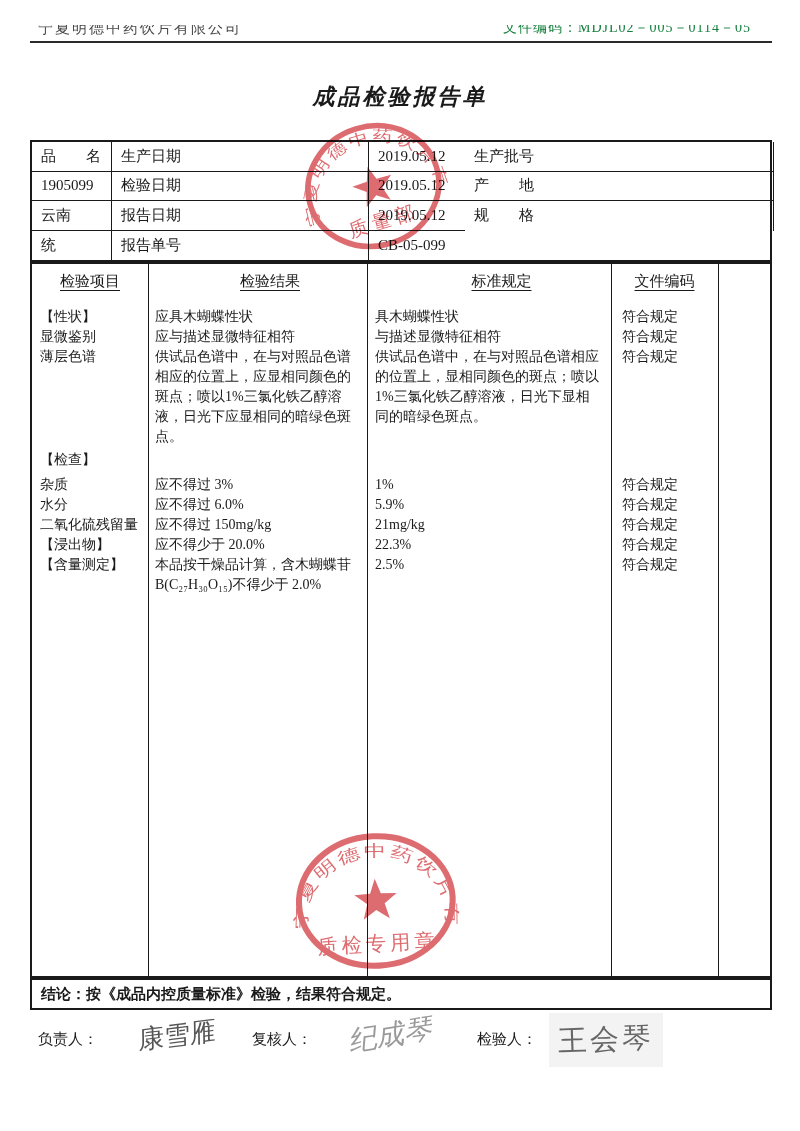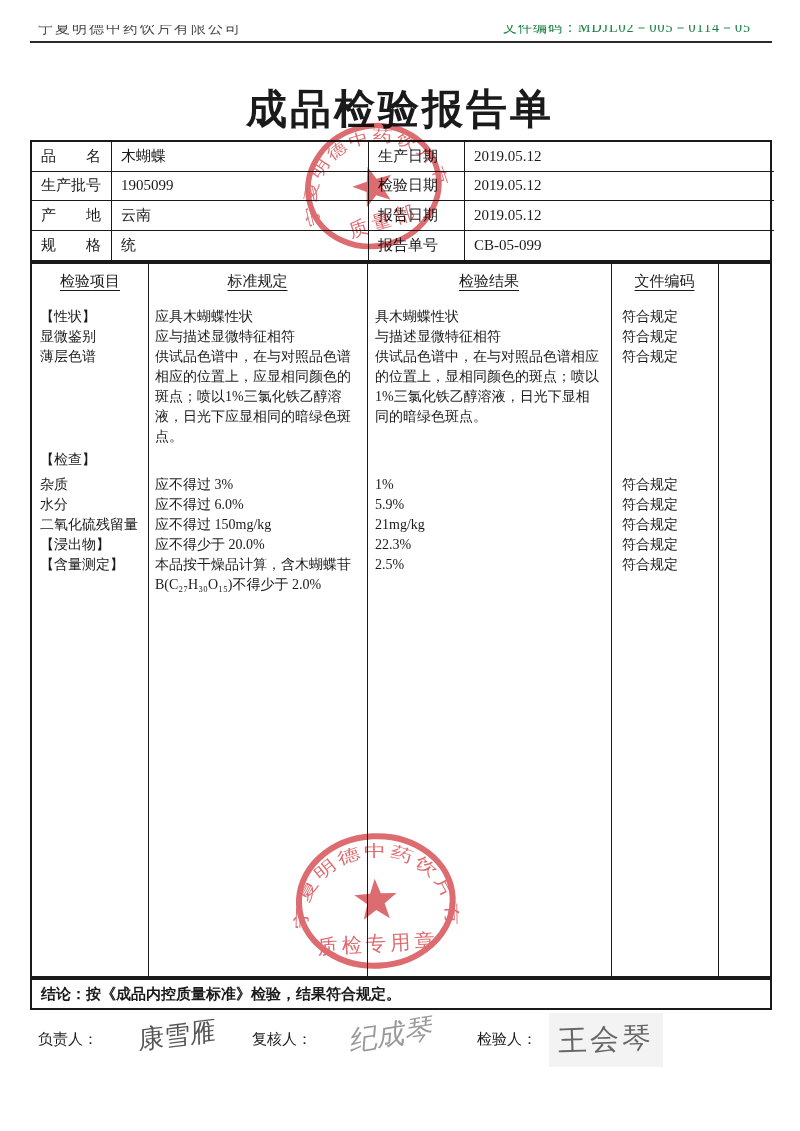--- a/index.html
+++ b/index.html
@@ -9,21 +9,21 @@
     overflow:hidden;
   }
   
   .hdr-left{position:absolute;left:38px;top:25px;height:15px;overflow:hidden;}
   .hdr-left span{display:block;font-size:15px;line-height:19px;margin-top:-6px;color:#4c4c4c;letter-spacing:2px;}
   .hdr-right{position:absolute;left:503px;top:25px;height:15px;overflow:hidden;}
   .hdr-right span{display:block;font-size:14px;line-height:18px;margin-top:-6px;color:#15803d;letter-spacing:1px;}
   .hdr-rule{position:absolute;left:30px;top:41px;width:742px;height:2px;background:#2a2a2a;}
   
   .title{position:absolute;left:0;top:82px;width:100%;text-align:center;
-    font-size:41px;font-weight:bold;letter-spacing:3px;}
+    font-size:22px;font-weight:bold;letter-spacing:3px;font-style:italic;}
   
   .info-table{
     position:absolute;left:30px;top:140px;width:742px;height:122px;
     border:2px solid #1a1a1a;box-sizing:border-box;
     display:grid;grid-template-columns:80px 257px 96px 309px;grid-template-rows:repeat(4,1fr);
   }
   .info-cell{
     border-right:1.5px solid #1a1a1a;border-bottom:1.5px solid #1a1a1a;
     display:flex;align-items:center;padding-left:9px;font-size:15px;box-sizing:border-box;
     white-space:pre;
@@ -81,21 +81,20 @@
   </div>
   <div class="hdr-right">
     <span>文件编码：MDJL02－005－0114－05</span>
   </div>
   <div class="hdr-rule"></div>
 
   <div class="title">成品检验报告单</div>
 
   <div class="info-table">
     <div class="info-cell">品　　名</div>
-    <div class="info-cell">木蝴蝶</div>
     <div class="info-cell">生产日期</div>
     <div class="info-cell last-col">2019.05.12</div>
 
     <div class="info-cell">生产批号</div>
     <div class="info-cell">1905099</div>
     <div class="info-cell">检验日期</div>
     <div class="info-cell last-col">2019.05.12</div>
 
     <div class="info-cell">产　　地</div>
     <div class="info-cell">云南</div>
@@ -109,22 +108,22 @@
   </div>
 
   <div class="main-table">
     <div class="vline vl-1"></div>
     <div class="vline vl-2"></div>
     <div class="vline vl-3"></div>
     <div class="vline vl-4"></div>
 
     <div class="mt-header">
       <div class="h h1">检验项目</div>
+      <div class="h h3">检验结果</div>
       <div class="h h2">标准规定</div>
-      <div class="h h3">检验结果</div>
       <div class="h h4">文件编码</div>
     </div>
 
     <div class="mt-body">
       <div class="mt-row">
         <div class="c1">【性状】</div>
         <div class="c2">应具木蝴蝶性状</div>
         <div class="c3">具木蝴蝶性状</div>
         <div class="c4">符合规定</div>
       </div>

